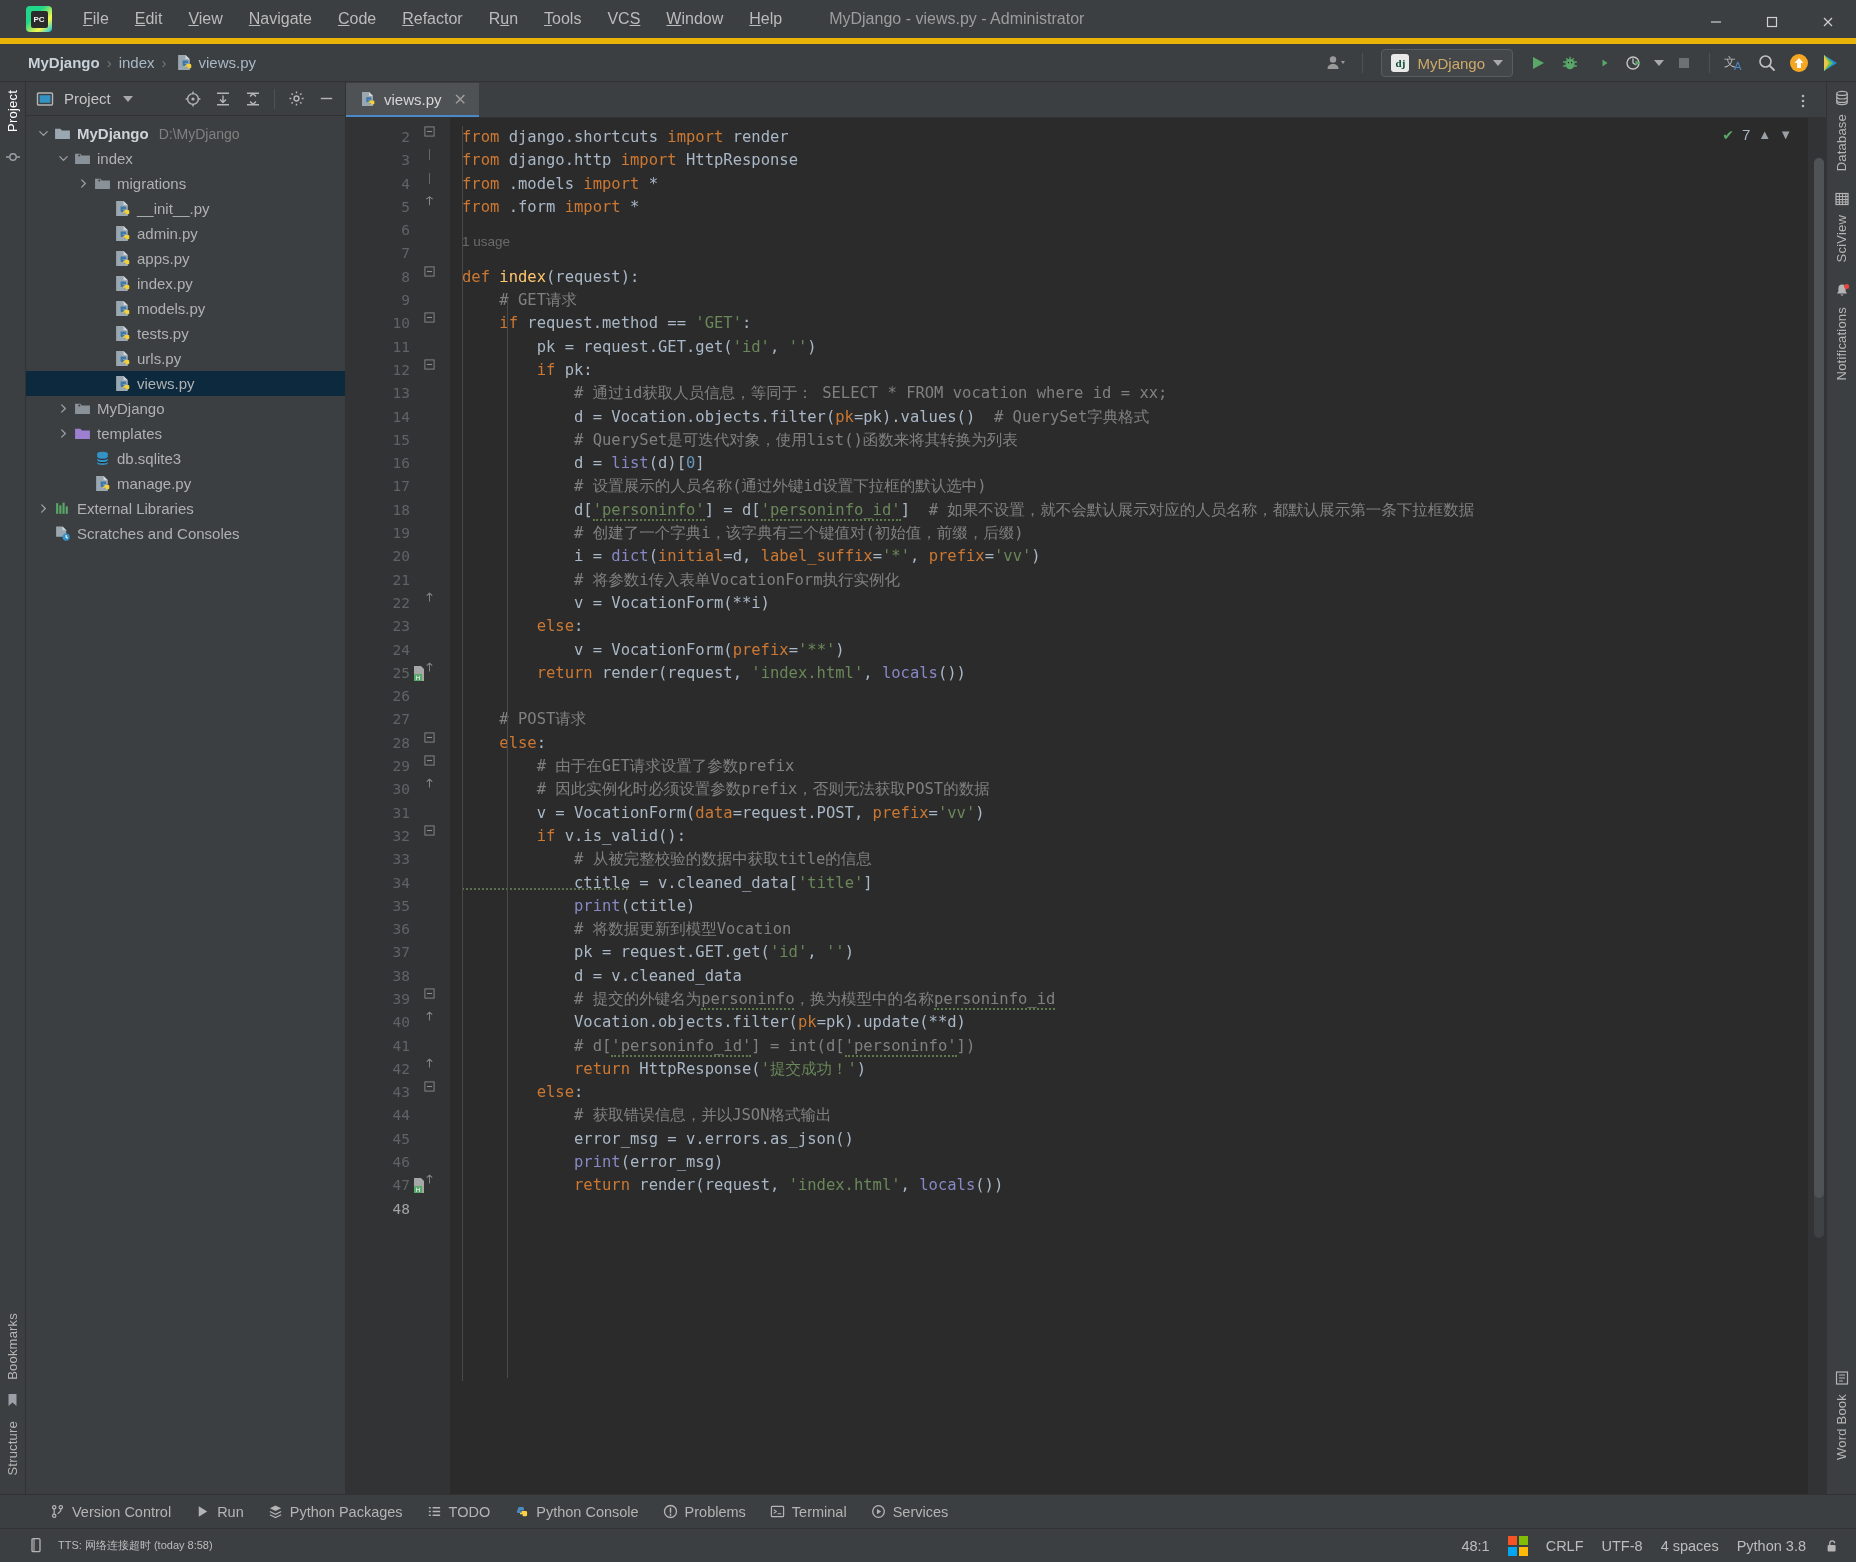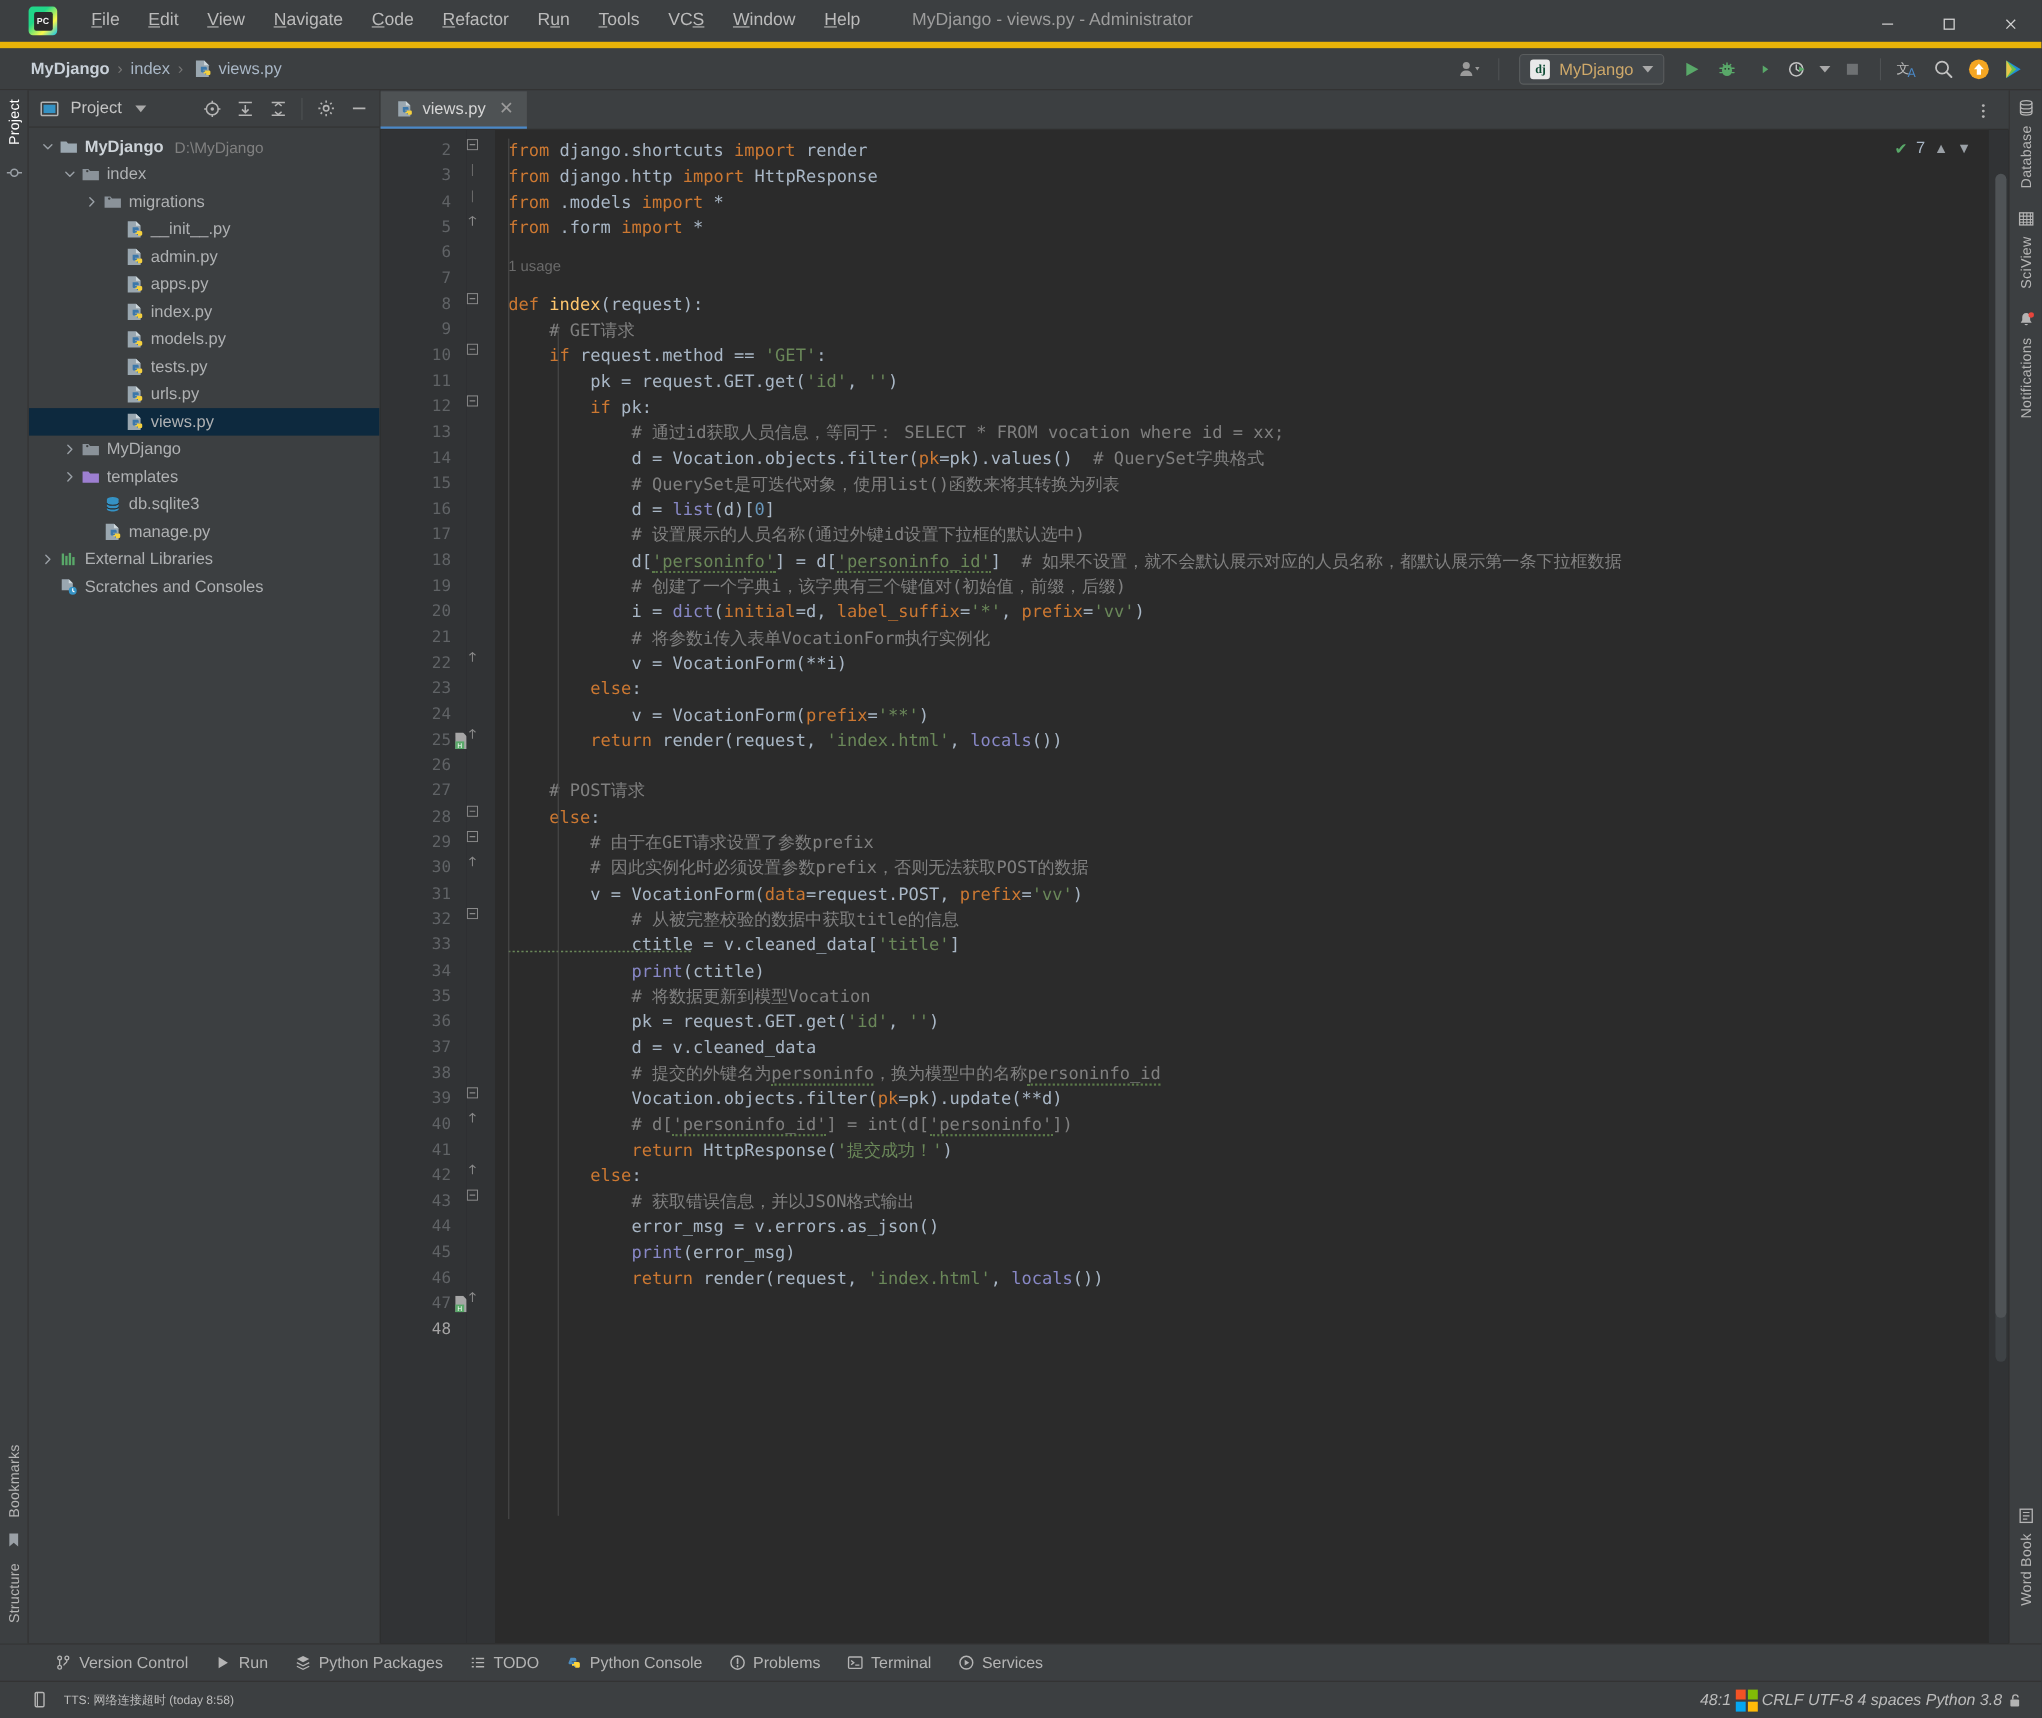--- a/index.html
+++ b/index.html
@@ -236,21 +236,21 @@
     padding: 4px 10px; border-radius:4px;
     font-size: 14.5px; color: #b4b4b4; white-space:nowrap;
   }
   
   .statusbar {
     height: 34px; flex: 0 0 34px; background: #3c3f41;
     display:flex; align-items:center; padding: 0 10px 0 28px;
     position: relative; border-top:1px solid #323232;
   }
   .status-msg { font-size: 11px; color: #bcbcbc; margin-left: 14px; white-space:nowrap;}
-  .status-right { position:absolute; right: 16px; display:flex; align-items:center; gap:4px;font-style:italic; }
+  .status-right { position:absolute; right: 16px; display:flex; align-items:center; gap:18px; }
   .sr { font-size: 14.5px; color: #bcbcbc; white-space: nowrap;}
   .win-flag { display:grid; grid-template-columns: 9px 9px; grid-template-rows:9px 9px; gap:2px;}
   .win-flag i:nth-child(1){background:#f35325;} .win-flag i:nth-child(2){background:#81bc06;}
   .win-flag i:nth-child(3){background:#05a6f0;} .win-flag i:nth-child(4){background:#ffba08;}
 
   svg { display:block; }
 </style>
 </head>
 <body>
 
@@ -916,20 +916,21 @@
             <div class="code-line"><span class="ident">            v = VocationForm(**i)</span></div>
             <div class="code-line"><span class="ident">        </span><span class="kw">else</span><span class="ident">:</span></div>
             <div class="code-line"><span class="ident">            v = VocationForm(</span><span class="kwarg">prefix</span><span class="ident">=</span><span class="str">'**'</span><span class="ident">)</span></div>
             <div class="code-line"><span class="ident">        </span><span class="kw">return </span><span class="ident">render(request, </span><span class="str">'index.html'</span><span class="ident">, </span><span class="bi">locals</span><span class="ident">())</span></div>
             <div class="code-line">&nbsp;</div>
             <div class="code-line"><span class="com">    # POST请求</span></div>
             <div class="code-line"><span class="ident">    </span><span class="kw">else</span><span class="ident">:</span></div>
             <div class="code-line"><span class="com">        # 由于在GET请求设置了参数prefix</span></div>
             <div class="code-line"><span class="com">        # 因此实例化时必须设置参数prefix，否则无法获取POST的数据</span></div>
             <div class="code-line"><span class="ident">        v = VocationForm(</span><span class="kwarg">data</span><span class="ident">=request.POST, </span><span class="kwarg">prefix</span><span class="ident">=</span><span class="str">'vv'</span><span class="ident">)</span></div>
+            <div class="code-line"><span class="ident">        </span><span class="kw">if </span><span class="ident">v.is_valid():</span></div>
             <div class="code-line"><span class="com">            # 从被完整校验的数据中获取title的信息</span></div>
             <div class="code-line"><span class="ident typo">            ctitle</span><span class="ident"> = v.cleaned_data[</span><span class="str">'title'</span><span class="ident">]</span></div>
             <div class="code-line"><span class="ident">            </span><span class="bi">print</span><span class="ident">(ctitle)</span></div>
             <div class="code-line"><span class="com">            # 将数据更新到模型Vocation</span></div>
             <div class="code-line"><span class="ident">            pk = request.GET.get(</span><span class="str">'id'</span><span class="ident">, </span><span class="str">''</span><span class="ident">)</span></div>
             <div class="code-line"><span class="ident">            d = v.cleaned_data</span></div>
             <div class="code-line"><span class="com">            # 提交的外键名为</span><span class="com squig">personinfo</span><span class="com">，换为模型中的名称</span><span class="com squig">personinfo_id</span></div>
             <div class="code-line"><span class="ident">            Vocation.objects.filter(</span><span class="kwarg">pk</span><span class="ident">=pk).update(**d)</span></div>
             <div class="code-line"><span class="com">            # d[</span><span class="com squig">'personinfo_id'</span><span class="com">] = int(d[</span><span class="com squig">'personinfo'</span><span class="com">])</span></div>
             <div class="code-line"><span class="ident">            </span><span class="kw">return </span><span class="ident">HttpResponse(</span><span class="str">'提交成功！'</span><span class="ident">)</span></div>

